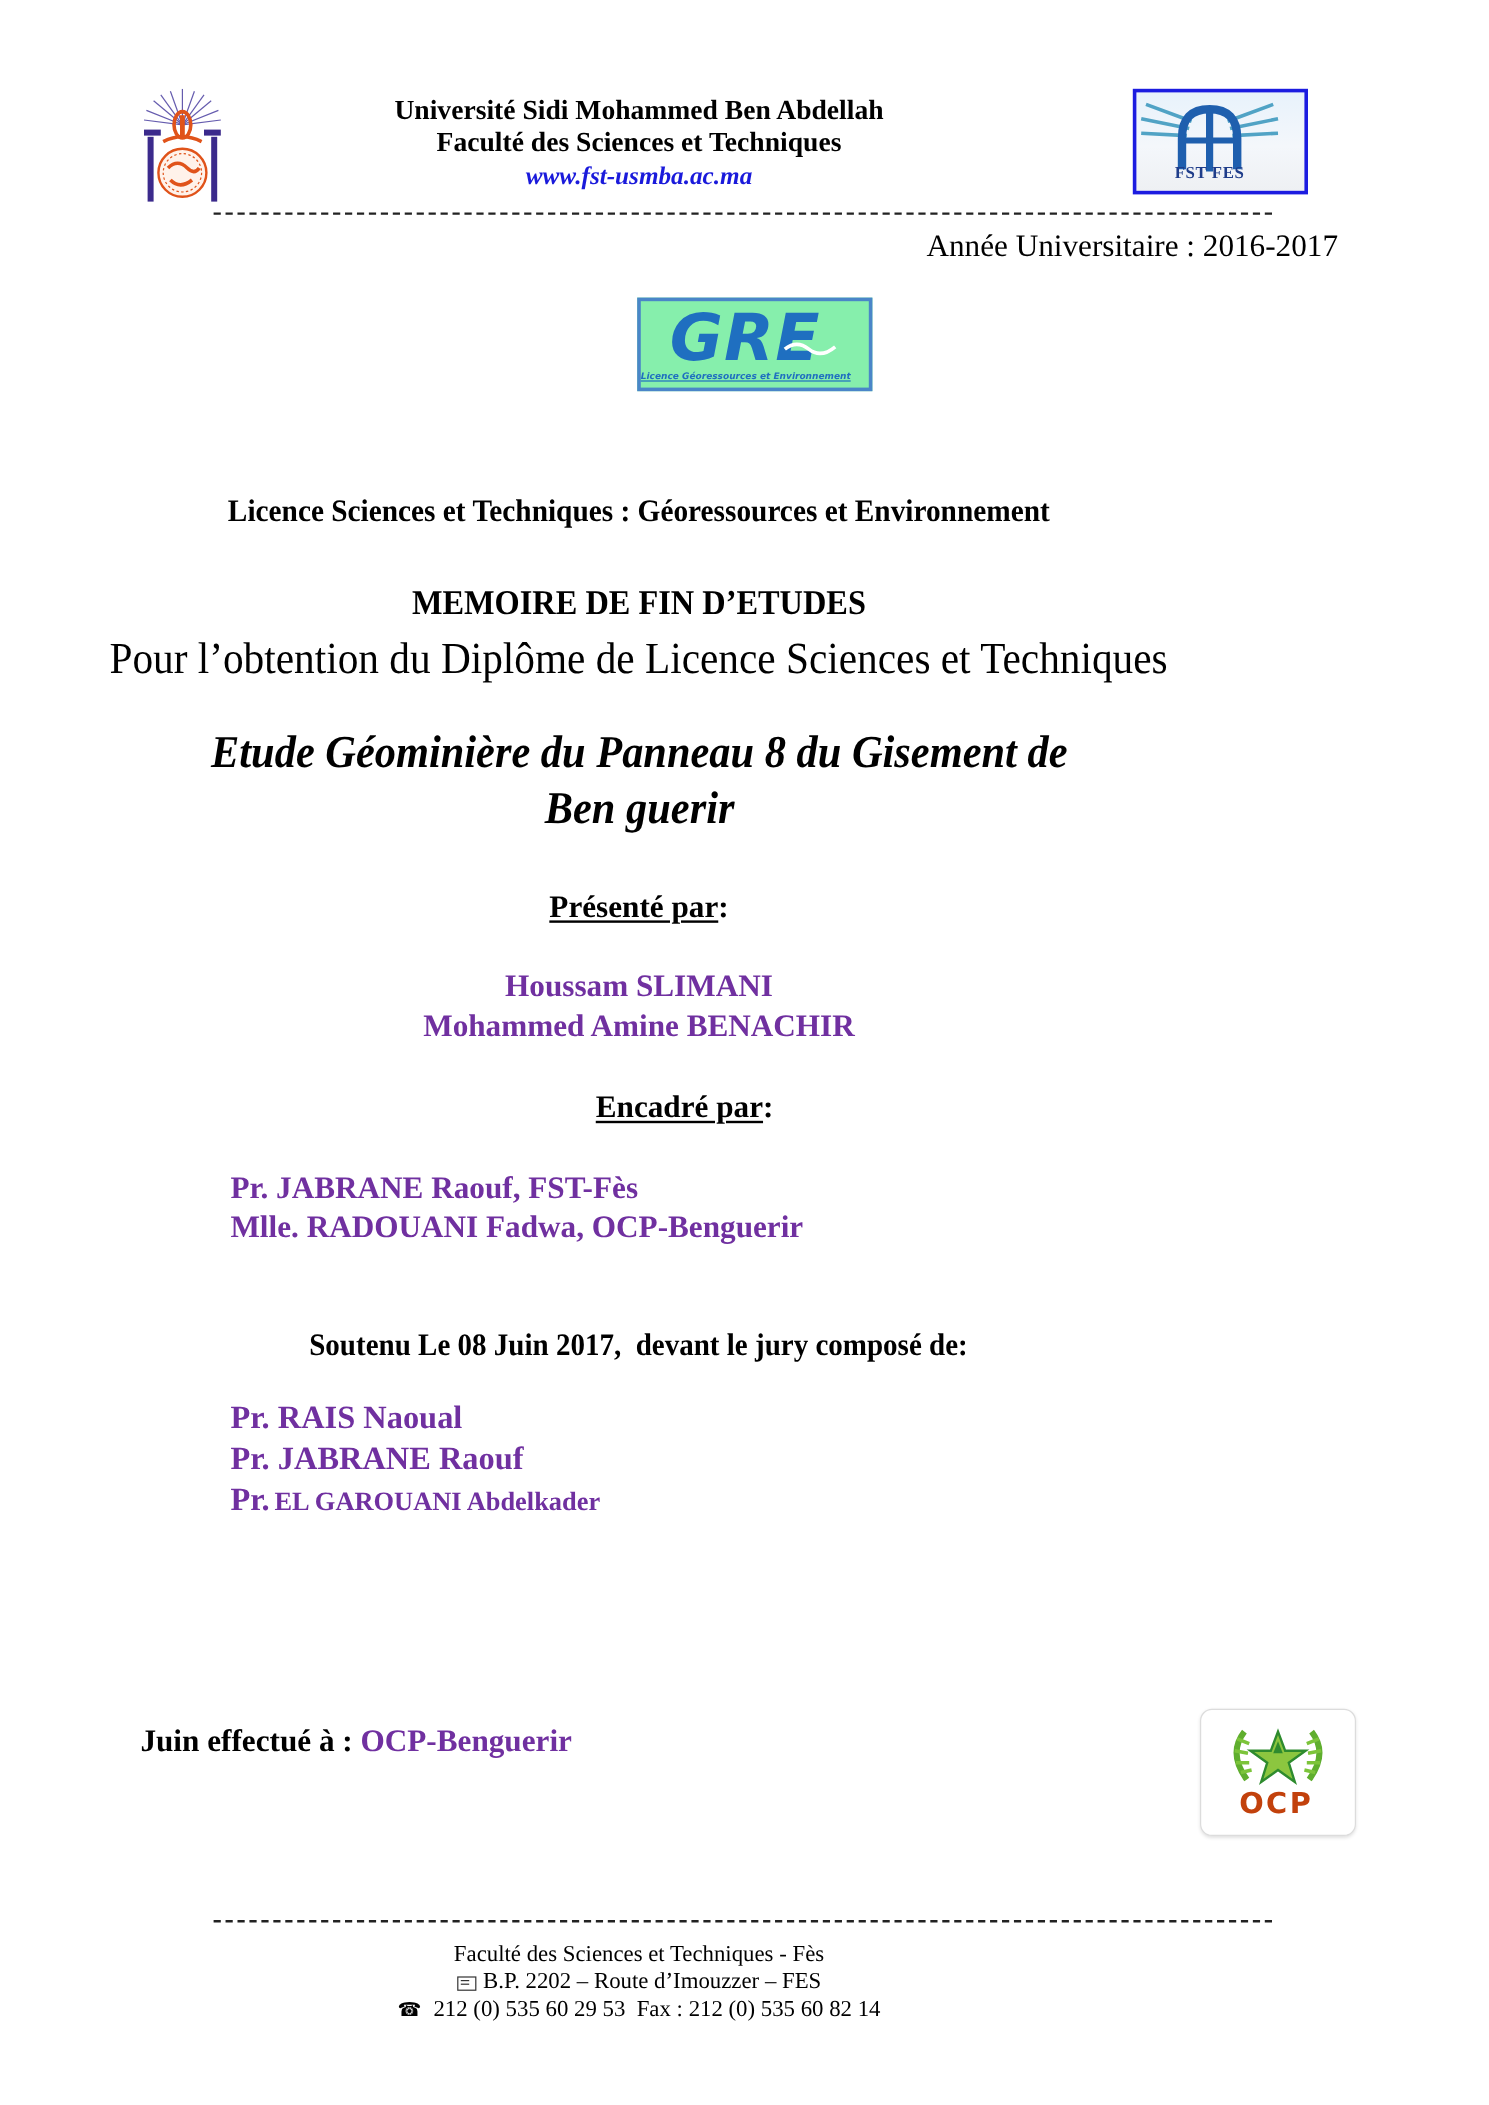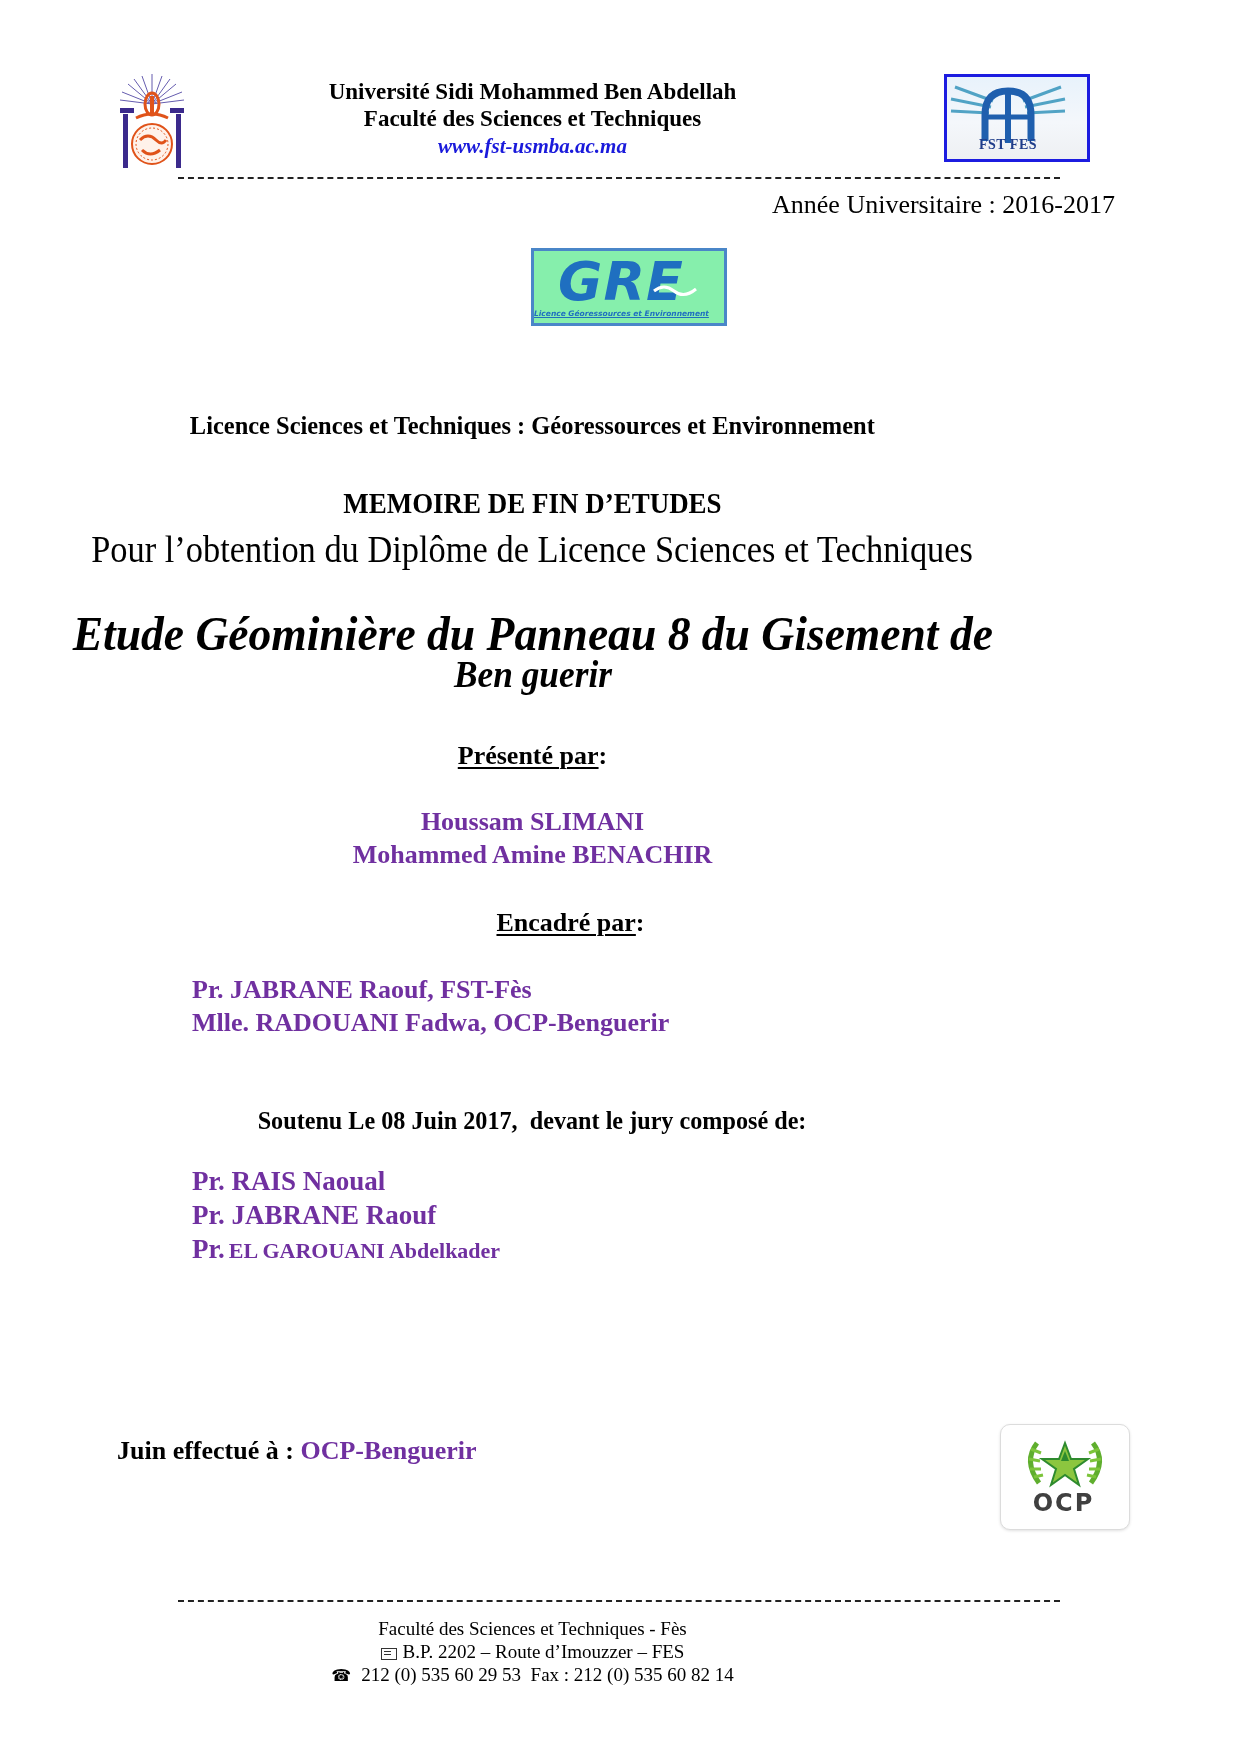--- a/index.html
+++ b/index.html
@@ -139,21 +139,21 @@
   <span class="condensed" style="transform:scaleX(0.94);">Licence Sciences et Techniques : Géoressources et Environnement</span>
 </div>
 
 <div class="abs center-x" style="top:487px; font-size:29px; font-weight:bold; white-space:nowrap;">
   <span class="condensed" style="transform:scaleX(0.93);">MEMOIRE DE FIN D’ETUDES</span>
 </div>
 <div class="abs center-x" style="top:528px; font-size:37px; white-space:nowrap;">
   <span class="condensed" style="transform:scaleX(0.93);">Pour l’obtention du Diplôme de Licence Sciences et Techniques</span>
 </div>
 
-<div class="abs center-x" style="top:605px; font-size:49px; font-weight:bold; font-style:italic; white-space:nowrap;">
+<div class="abs center-x" style="top:605px; font-size:38px; font-weight:bold; font-style:italic; white-space:nowrap;">
   <span class="condensed" style="transform:scaleX(0.93);">Etude Géominière du Panneau 8 du Gisement de</span>
 </div>
 <div class="abs center-x" style="top:652px; font-size:38px; font-weight:bold; font-style:italic; white-space:nowrap;">
   <span class="condensed" style="transform:scaleX(0.93);">Ben guerir</span>
 </div>
 
 <div class="abs center-x" style="top:741px; font-size:26px; font-weight:bold; white-space:nowrap;">
   <span class="u">Présenté par</span><span>:</span>
 </div>
 <div class="abs center-x purple" style="top:806px; font-size:26px; font-weight:bold; line-height:32px; white-space:nowrap;">Houssam SLIMANI</div>
@@ -187,21 +187,21 @@
   <svg class="abs" style="left:14px; top:6px;" width="100" height="62" viewBox="0 0 100 62">
 
     <path d="M22 12 Q8 30 24 52" stroke="#5fae2e" stroke-width="5" fill="none"></path>
     <path d="M78 12 Q92 30 76 52" stroke="#5fae2e" stroke-width="5" fill="none"></path>
     <path d="M16 18 L26 22 M14 28 L25 30 M15 38 L26 38 M19 46 L28 44" stroke="#7cc43a" stroke-width="3"></path>
     <path d="M84 18 L74 22 M86 28 L75 30 M85 38 L74 38 M81 46 L72 44" stroke="#7cc43a" stroke-width="3"></path>
 
     <polygon points="50,12 56,28 73,28 59,38 64,54 50,44 36,54 41,38 27,28 44,28" fill="#8cc63f" stroke="#2e8b2e" stroke-width="2"></polygon>
     <polygon points="50,20 54,30 46,30" fill="#2e8b2e"></polygon>
   </svg>
-  <div class="abs" style="left:0; width:125px; top:64px; text-align:center; font-family:'DejaVu Sans', sans-serif; font-weight:bold; font-size:24px; color:#404040; letter-spacing:2px;">OCP</div>
+  <div class="abs" style="left:0; width:125px; top:64px; text-align:center; font-family:'DejaVu Sans', sans-serif; font-weight:bold; font-size:24px; color:#c2410c; letter-spacing:2px;">OCP</div>
 </div>
 
 <div class="dash-line" style="left:178px; width:882px; top:1600px;"></div>
 
 <div class="abs center-x footer-line" style="top:1617px;">Faculté des Sciences et Techniques -  Fès</div>
 <div class="abs center-x footer-line" style="top:1640px;">
   <span style="display:inline-block; width:14px; height:10px; border:1.5px solid #333; position:relative; vertical-align:middle; margin-right:6px;">
     <span style="position:absolute; left:2px; top:2px; width:7px; height:1.5px; background:#333;"></span>
     <span style="position:absolute; left:2px; top:5px; width:7px; height:1.5px; background:#333;"></span>
   </span><span>B.P. 2202 – Route d’Imouzzer – FES</span>

